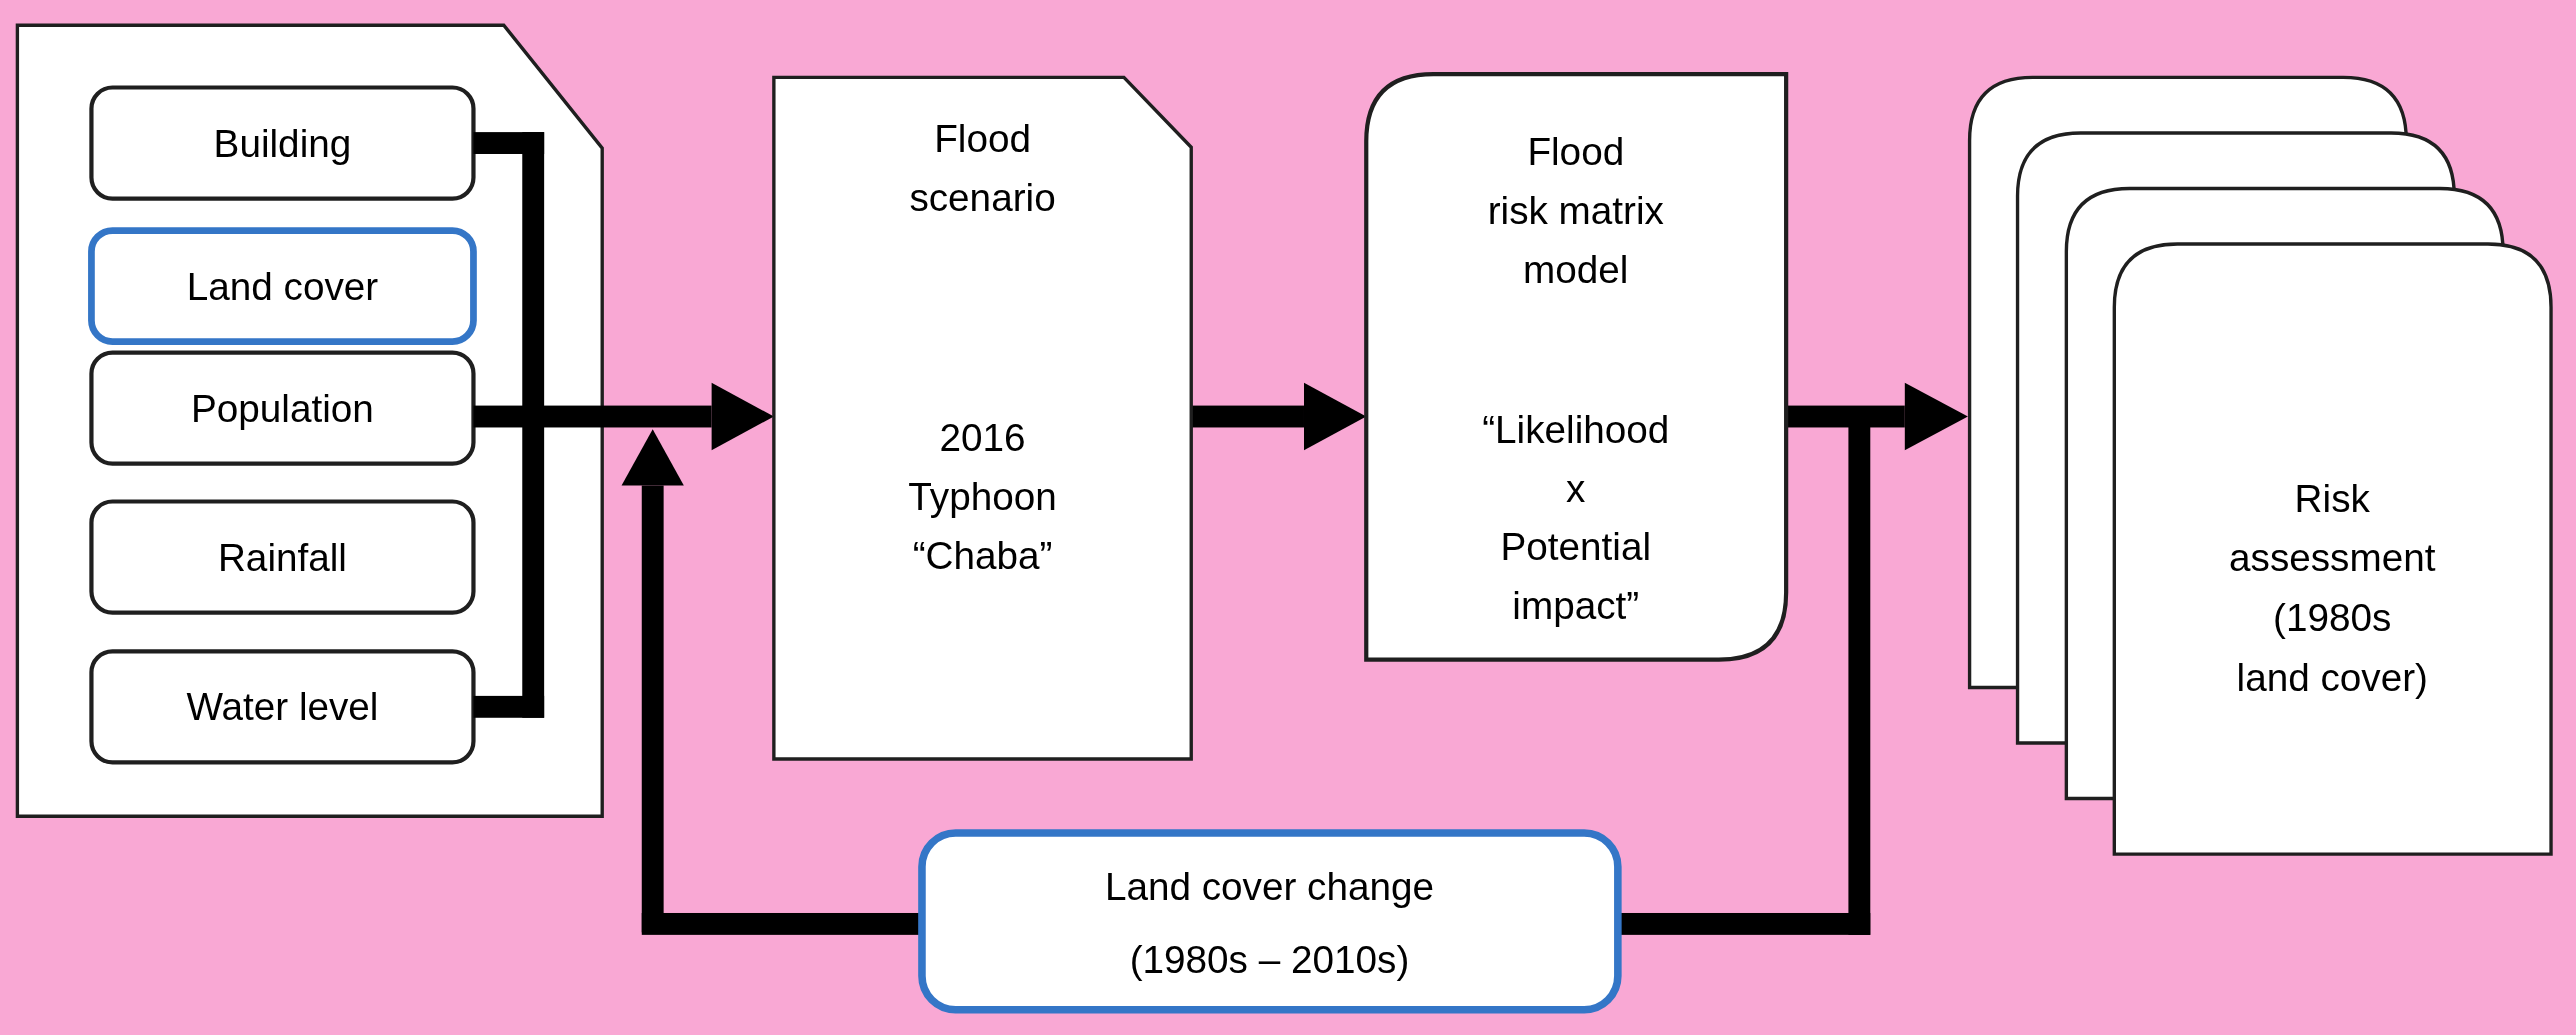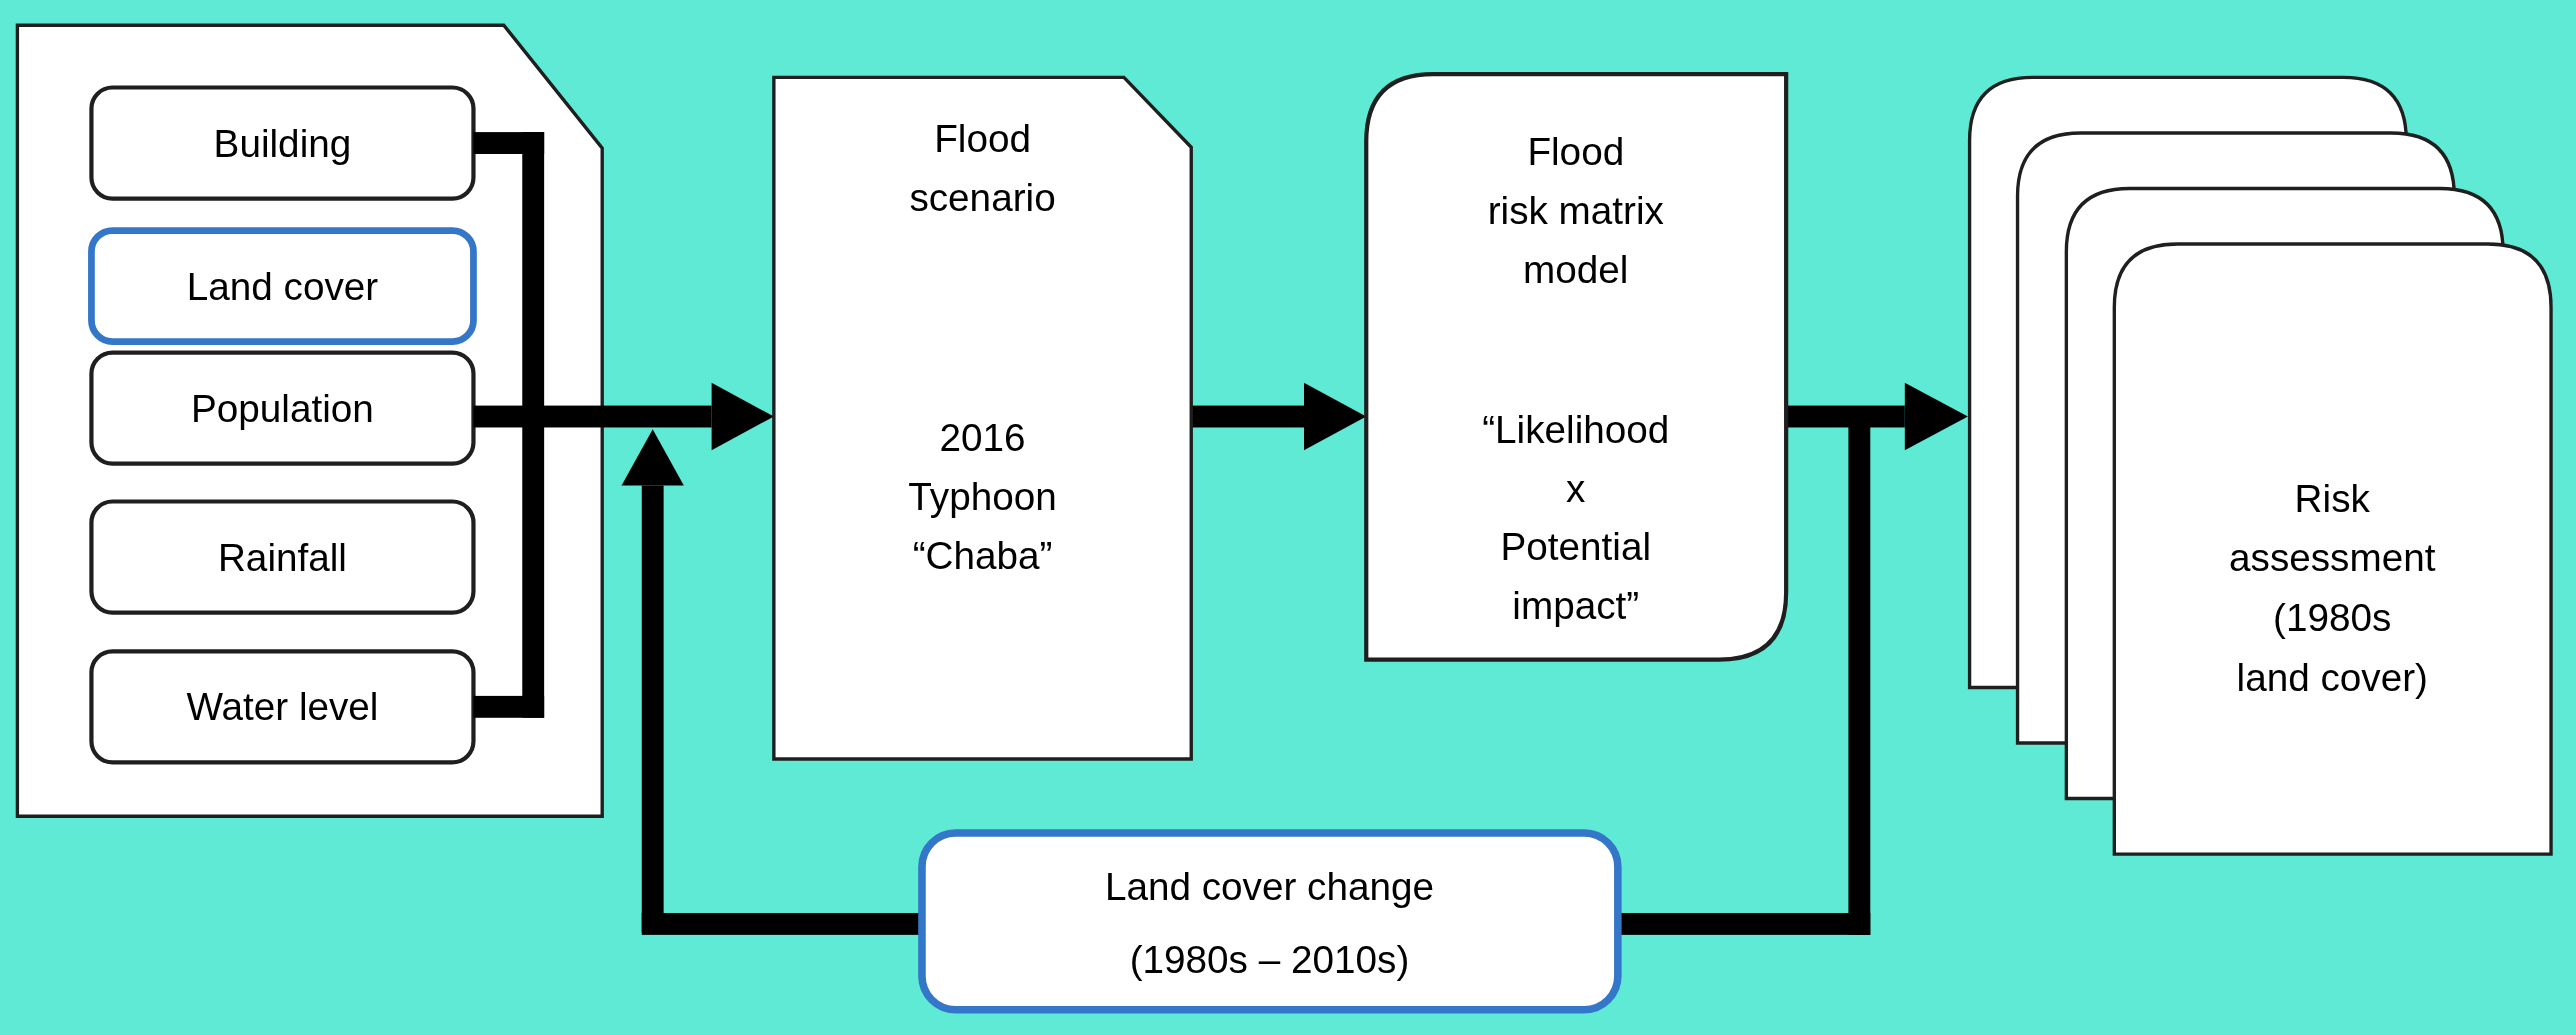--- a/index.html
+++ b/index.html
@@ -7,21 +7,21 @@
     padding: 0;
     background: #ffffff;
     width: 2576px;
     height: 1035px;
     overflow: hidden;
   }
   .stage {
     position: relative;
     width: 2576px;
     height: 1035px;
-    background: #5eead4;
+    background: #f9a8d4;
   }
   svg { display: block; }
   text {
     font-family: "Liberation Sans", "DejaVu Sans", sans-serif;
     font-size: 46px;
     fill: #000000;
   }
 </style>
 </head>
 <body>

